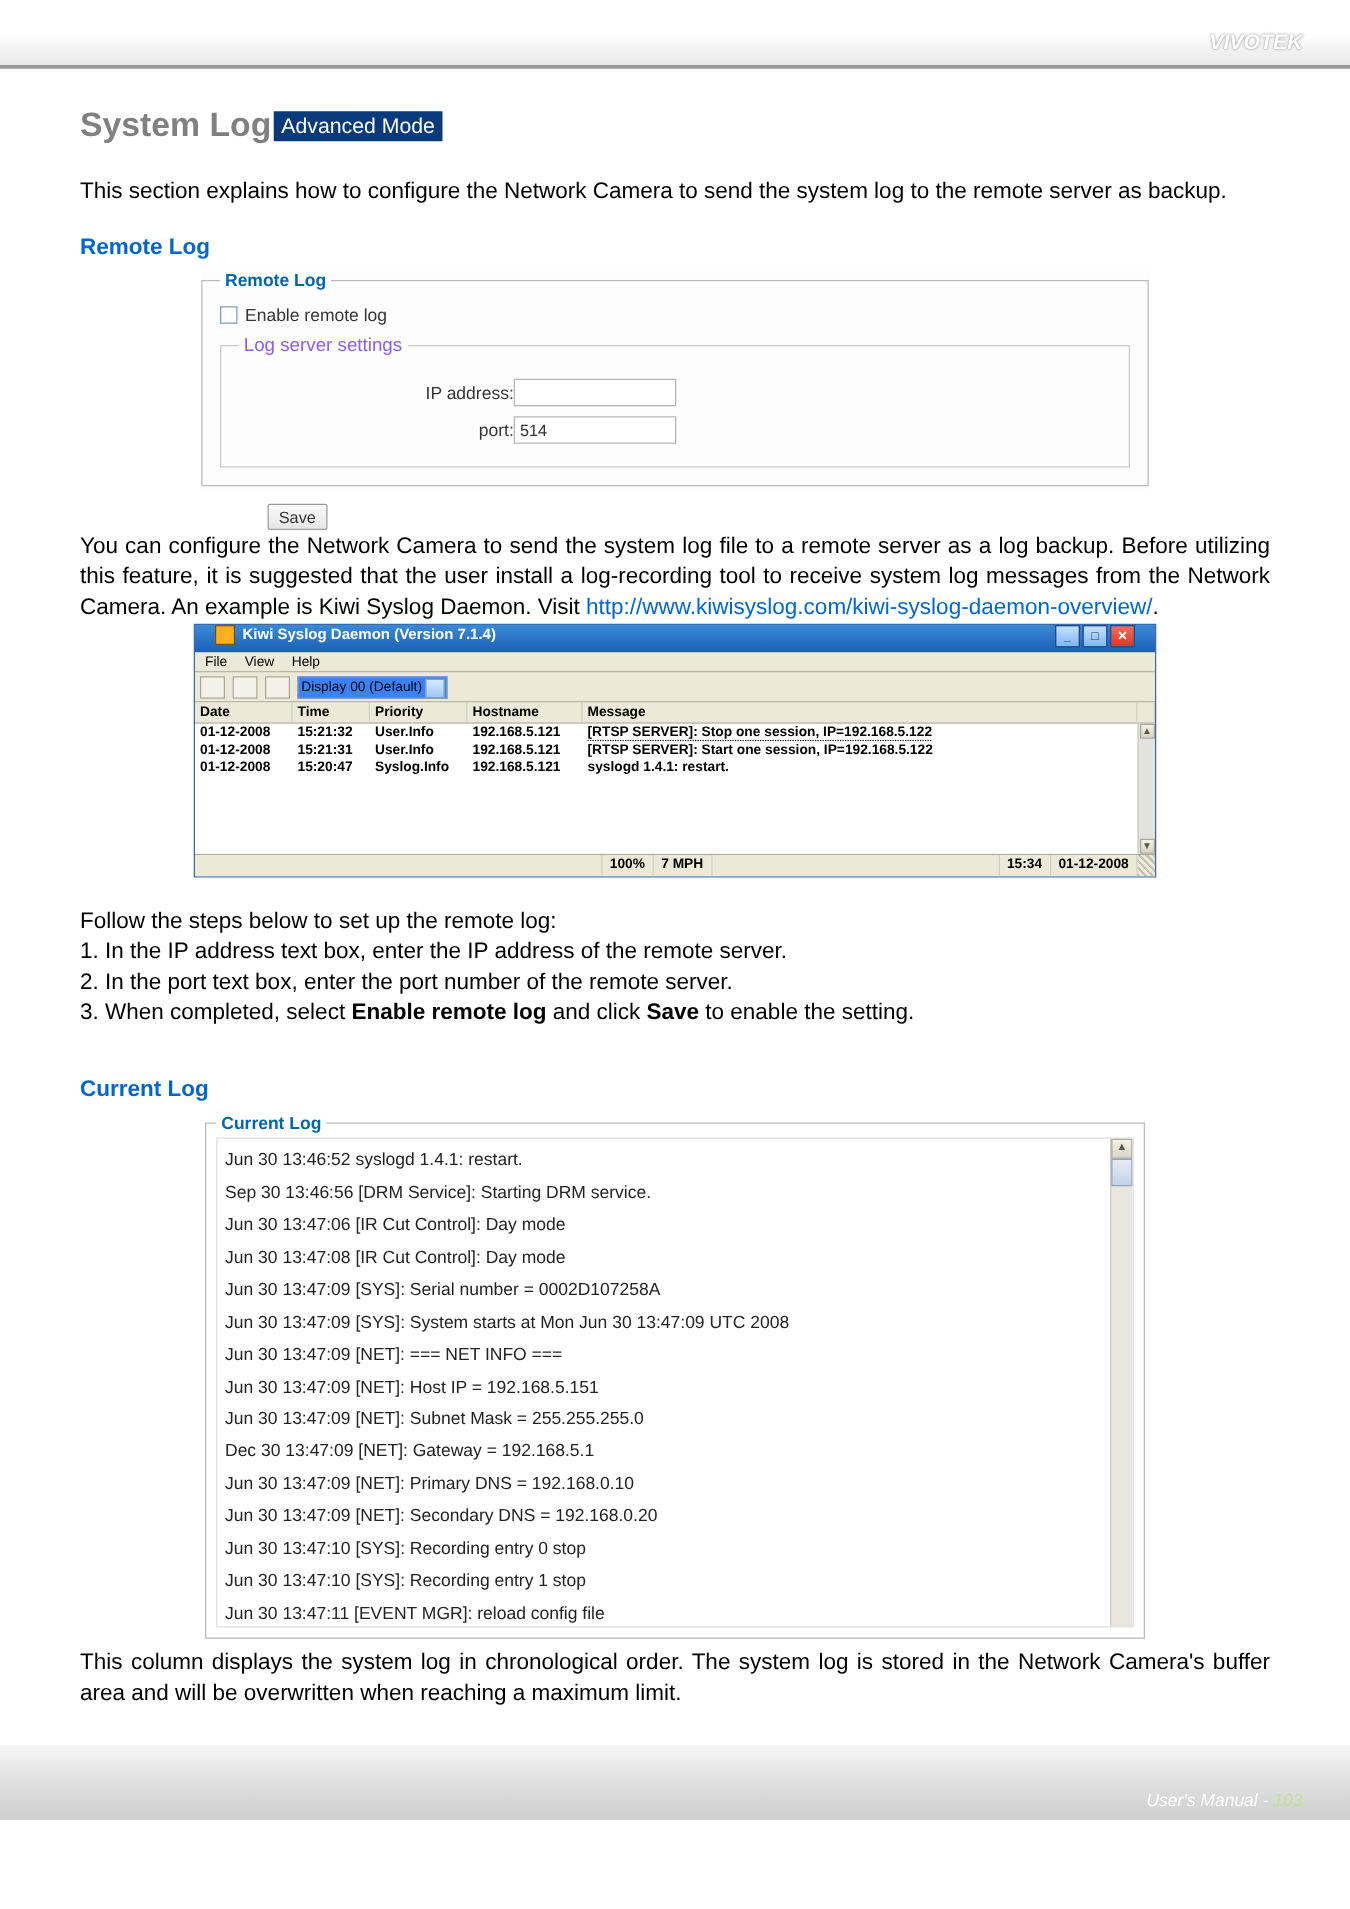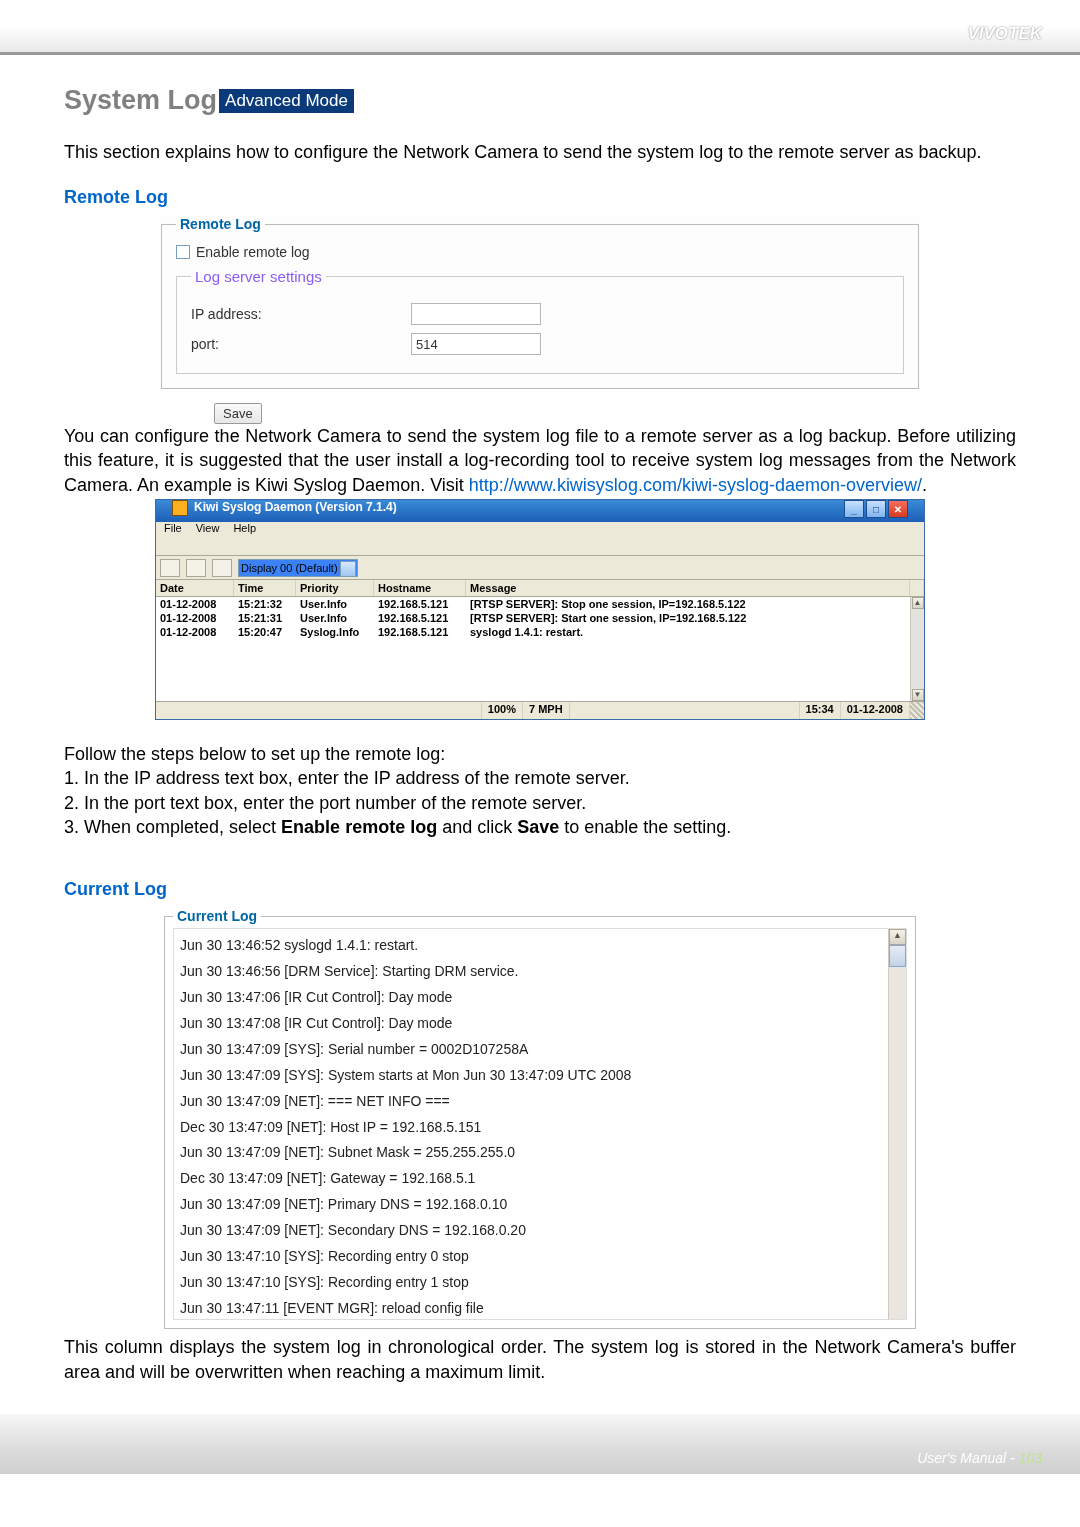--- a/index.html
+++ b/index.html
@@ -15,32 +15,32 @@
   .section-title { color: #0066cc; font-weight: bold; font-size: 18px; margin-bottom: 8px; }
   .fig-wrap { display: flex; justify-content: center; margin-bottom: 8px; }
   .panel { width: 758px; background: #fdfdfd; }
   fieldset.outer { border: 1px solid #bbb; padding: 8px 14px 14px 14px; margin: 0; }
   fieldset.outer > legend { color: #0066a6; font-weight: bold; font-size: 14px; padding: 0 4px; }
   .chk-row { display: flex; align-items: center; gap: 6px; font-size: 14px; color: #333; margin: 4px 0 8px 0; }
   .chk { width: 14px; height: 14px; border: 1px solid #7a9dc1; background: #fff; }
   fieldset.inner { border: 1px solid #ccc; padding: 10px 14px; }
   fieldset.inner > legend { color: #8b5cf6; font-size: 15px; padding: 0 4px; }
   .form-row { display: flex; align-items: center; margin: 8px 0; font-size: 14px; color: #333; }
-  .form-row .lbl { width: 220px; }
+  .form-row .lbl { width: 220px; text-align: right; }
   .form-row .inp { width: 130px; height: 22px; border: 1px solid #b5b5b5; background: #fff; font-size: 13px; padding: 0 4px; display:flex; align-items:center;}
   .save-btn { display: inline-block; border: 1px solid #999; background: linear-gradient(to bottom,#fafafa,#e6e6e6); font-size: 13px; color: #333; padding: 2px 8px; margin-left: 150px; margin-top:2px; border-radius:2px;}
   .body-text { font-size: 18px; color: #000; text-align: justify; line-height: 1.35; }
   .link-text { color: #0066cc; }
   .kiwi { width: 770px; margin: 2px auto 6px auto; border: 1px solid #3a6aa8; }
   .kiwi-title { height: 22px; background: linear-gradient(to bottom, #3a8ad6, #1c5fb8); display: flex; align-items: flex-start; padding: 0 16px; }
   .kiwi-title .ico { width:16px; height:16px; background:#ffb020; border:1px solid #805000; margin-right:6px; display:inline-block; }
   .kiwi-title .txt { color:#fff; font-size:12px; font-weight:bold; flex:1; }
   .winbtn { width:20px; height:18px; margin-left:2px; border:1px solid #1b4d8f; background: linear-gradient(to bottom,#c8e0ff,#7fb6ef); display:flex; align-items:center; justify-content:center; font-size:10px; font-weight:bold; color:#1a3a6a;}
   .winbtn.close { background: linear-gradient(to bottom,#f76d5e,#d63a1e); color:#fff; }
-  .kiwi-menu { height:34px; background:#ece9d8; border-bottom:1px solid #aca899; display:flex; gap:14px; padding:0 8px; font-size:11px; color:#000; }
+  .kiwi-menu { height:16px; background:#ece9d8; border-bottom:1px solid #aca899; display:flex; gap:14px; padding:0 8px; font-size:11px; color:#000; align-items:center;}
   .kiwi-menu span { text-decoration: underline; text-decoration-color: transparent; }
   .kiwi-tools { height:24px; background:#ece9d8; border-bottom:1px solid #aca899; display:flex; align-items:center; gap:6px; padding:0 4px; font-size:11px;}
   .ticon { width:20px; height:18px; border:1px solid #aca899; background:#f4f2e8; }
   .disp-select { border:1px solid #7f9db9; height:18px; background:#3b82f6; font-size:11px; padding:0 2px; position:relative; min-width:120px; display:flex; align-items:center;}
   .disp-select::after { content:""; position:absolute; right:1px; top:1px; width:14px; height:14px; background: linear-gradient(to bottom,#d6e9ff,#9fc6ef); border:1px solid #7f9db9;}
   .kiwi-grid { font-size:11px; }
   .kiwi-head { display:grid; grid-template-columns: 78px 62px 78px 92px 1fr 14px; background:#ece9d8; border-bottom:1px solid #aca899;}
   .kiwi-head div { padding:2px 4px; font-weight:bold; border-right:1px solid #d4d0c8; }
   .kiwi-body { height: 104px; background:#fff; position:relative; }
   .kiwi-row { display:grid; grid-template-columns: 78px 62px 78px 92px 1fr 14px; }
@@ -197,27 +197,27 @@
   </div>
 
   <div class="section-title">Current Log</div>
 
   <div class="currlog-panel">
     <fieldset class="curr">
       <legend>Current Log</legend>
       <div class="logbox">
         <div class="loglines">
           <div>Jun 30 13:46:52 syslogd 1.4.1: restart.</div>
-          <div>Jun 30 13:46:56 [DRM Service]: Starting DRM service.</div>
+          <div>Sep 30 13:46:56 [DRM Service]: Starting DRM service.</div>
           <div>Jun 30 13:47:06 [IR Cut Control]: Day mode</div>
           <div>Jun 30 13:47:08 [IR Cut Control]: Day mode</div>
           <div>Jun 30 13:47:09 [SYS]: Serial number = 0002D107258A</div>
           <div>Jun 30 13:47:09 [SYS]: System starts at Mon Jun 30 13:47:09 UTC 2008</div>
           <div>Jun 30 13:47:09 [NET]: === NET INFO ===</div>
-          <div>Dec 30 13:47:09 [NET]: Host IP = 192.168.5.151</div>
+          <div>Jun 30 13:47:09 [NET]: Host IP = 192.168.5.151</div>
           <div>Jun 30 13:47:09 [NET]: Subnet Mask = 255.255.255.0</div>
           <div>Dec 30 13:47:09 [NET]: Gateway = 192.168.5.1</div>
           <div>Jun 30 13:47:09 [NET]: Primary DNS = 192.168.0.10</div>
           <div>Jun 30 13:47:09 [NET]: Secondary DNS = 192.168.0.20</div>
           <div>Jun 30 13:47:10 [SYS]: Recording entry 0 stop</div>
           <div>Jun 30 13:47:10 [SYS]: Recording entry 1 stop</div>
           <div>Jun 30 13:47:11 [EVENT MGR]: reload config file</div>
 
         </div>
         <div class="ls">

